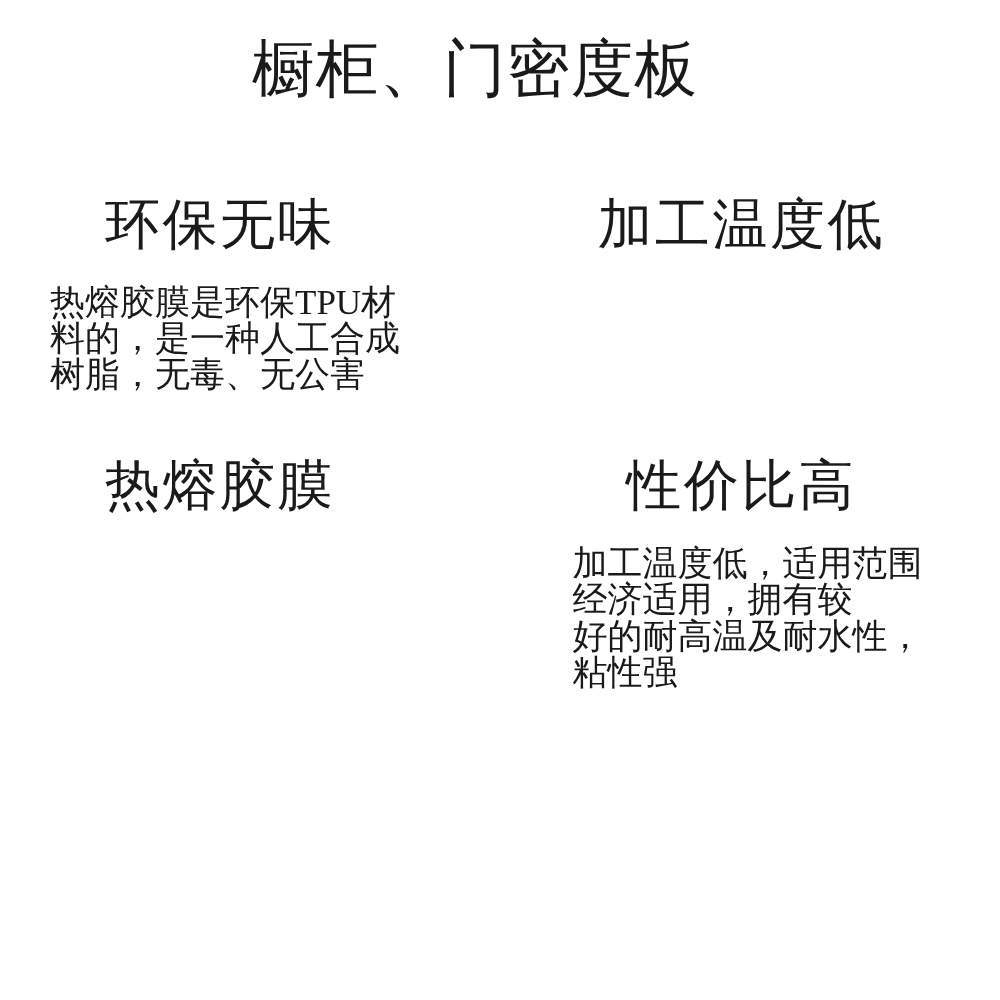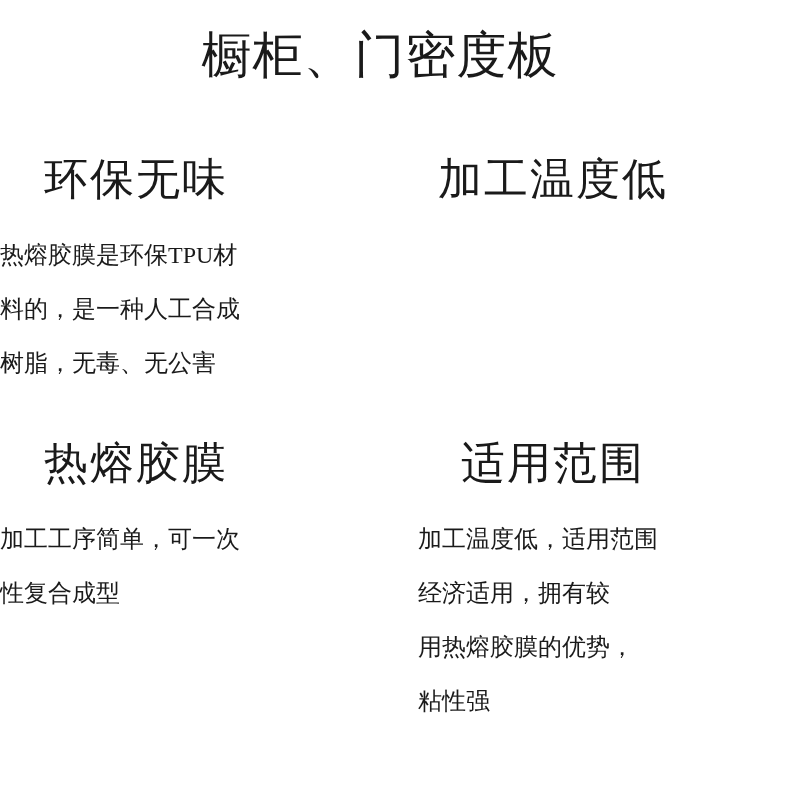--- a/index.html
+++ b/index.html
@@ -22,34 +22,35 @@
     font-size: 50px;
     line-height: 82px;
     font-weight: normal;
     letter-spacing: 1px;
   }
   .grid {
     display: grid;
     grid-template-columns: 272px 270px;
     column-gap: 146px;
     row-gap: 52px;
+    padding-left: 40px;
     margin-top: 62px;
   }
   .section h2 {
     margin: 0 0 26px 0;
     font-size: 44px;
     line-height: 44px;
     font-weight: normal;
     text-align: center;
     letter-spacing: 2px;
   }
   .section p {
     margin: 0;
-    font-size: 24px;
-    line-height: 54px;
+    font-size: 28px;
+    line-height: 29px;
     white-space: pre-line;
     width: max-content;
     max-width: 320px;
   }
 </style>
 </head>
 <body>
 
 <div class="page">
 
@@ -65,27 +66,25 @@
 料的，是一种人工合成
 树脂，无毒、无公害</p>
     </section>
 
     <section class="section">
       <h2>加工温度低</h2>
     </section>
 
     <section class="section">
       <h2>热熔胶膜</h2>
-      <p>加工工序简单，可一次
-性复合成型</p>
     </section>
 
     <section class="section">
-      <h2>适用范围</h2>
+      <h2>性价比高</h2>
       <p>加工温度低，适用范围
 经济适用，拥有较
-用热熔胶膜的优势，
+好的耐高温及耐水性，
 粘性强</p>
     </section>
 
   </main>
 
 </div>
 
 </body></html>

